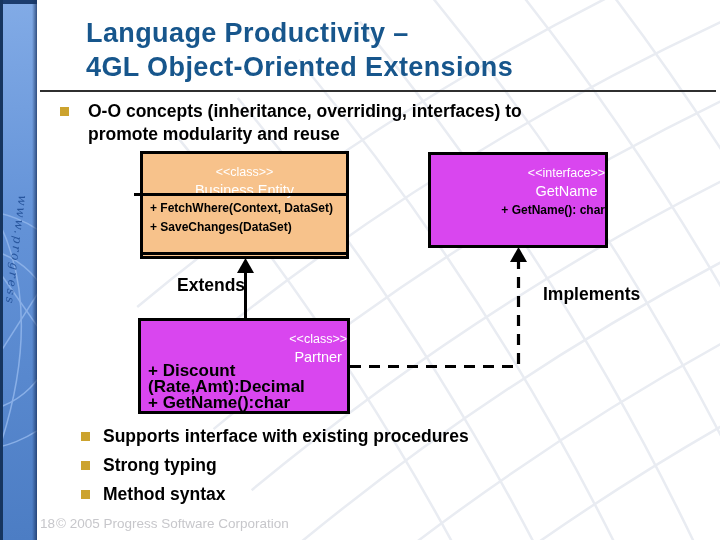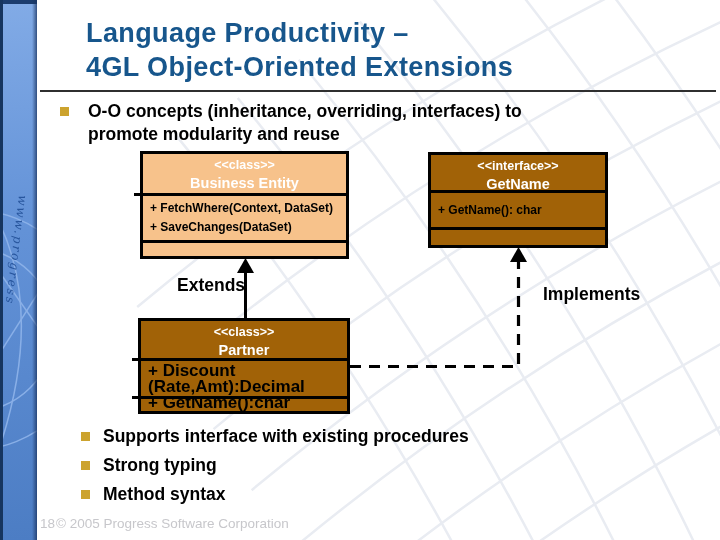--- a/index.html
+++ b/index.html
@@ -33,32 +33,32 @@
   .bullet-top-text { font-size:17.5px; font-weight:bold; color:#000; line-height:23px; }
 
   .bullets-bottom { position:absolute; left:81px; top:427px; }
   .bullet-row { display:flex; gap:13px; margin-bottom:10px; }
   .bullet-row .bullet-square { margin-top:5px; }
   .bullet-row-text { font-size:17.5px; font-weight:bold; color:#000; line-height:19px; }
 
   
   .uml-box { position:absolute; border:3px solid #000; display:flex; flex-direction:column; }
   .uml-box.orange { background:#f7c28b; }
-  .uml-box.green  { background:#a16207; }
-  .uml-header { text-align:center; color:#fff; font-weight:bold; padding-top:3px; }
+  .uml-box.green  { background:#d946ef;align-items:flex-end; }
+  .uml-header { text-align:center; color:#fff; font-weight:normal; padding-top:10px; }
   .uml-stereotype { font-size:12.5px; line-height:17px; }
   .uml-name { font-size:14.5px; line-height:18px; }
   .uml-divider { height:3px; background:#000; }
   .uml-divider.overhang { margin-left:-9px; }
   .uml-body { font-weight:bold; color:#000; padding-left:7px; }
   .uml-footer { flex:1; }
 
   .box-business { left:140px; top:151px; width:209px; height:108px; }
   .box-business .uml-header { height:39px; }
-  .box-business .uml-body { height:44px; font-size:12px; line-height:19px; padding-top:3px; }
+  .box-business .uml-body { height:56px; font-size:12px; line-height:19px; padding-top:3px; }
 
   .box-customer { left:428px; top:152px; width:180px; height:96px; }
   .box-customer .uml-header { height:35px; }
   .box-customer .uml-body { height:34px; font-size:12px; line-height:19px; padding-top:8px; }
 
   .box-partner { left:138px; top:318px; width:212px; height:96px; }
   .box-partner .uml-header { height:37px; }
   .box-partner .uml-body { height:35px; font-size:17px; line-height:16px; padding-top:2px; }
 
   

